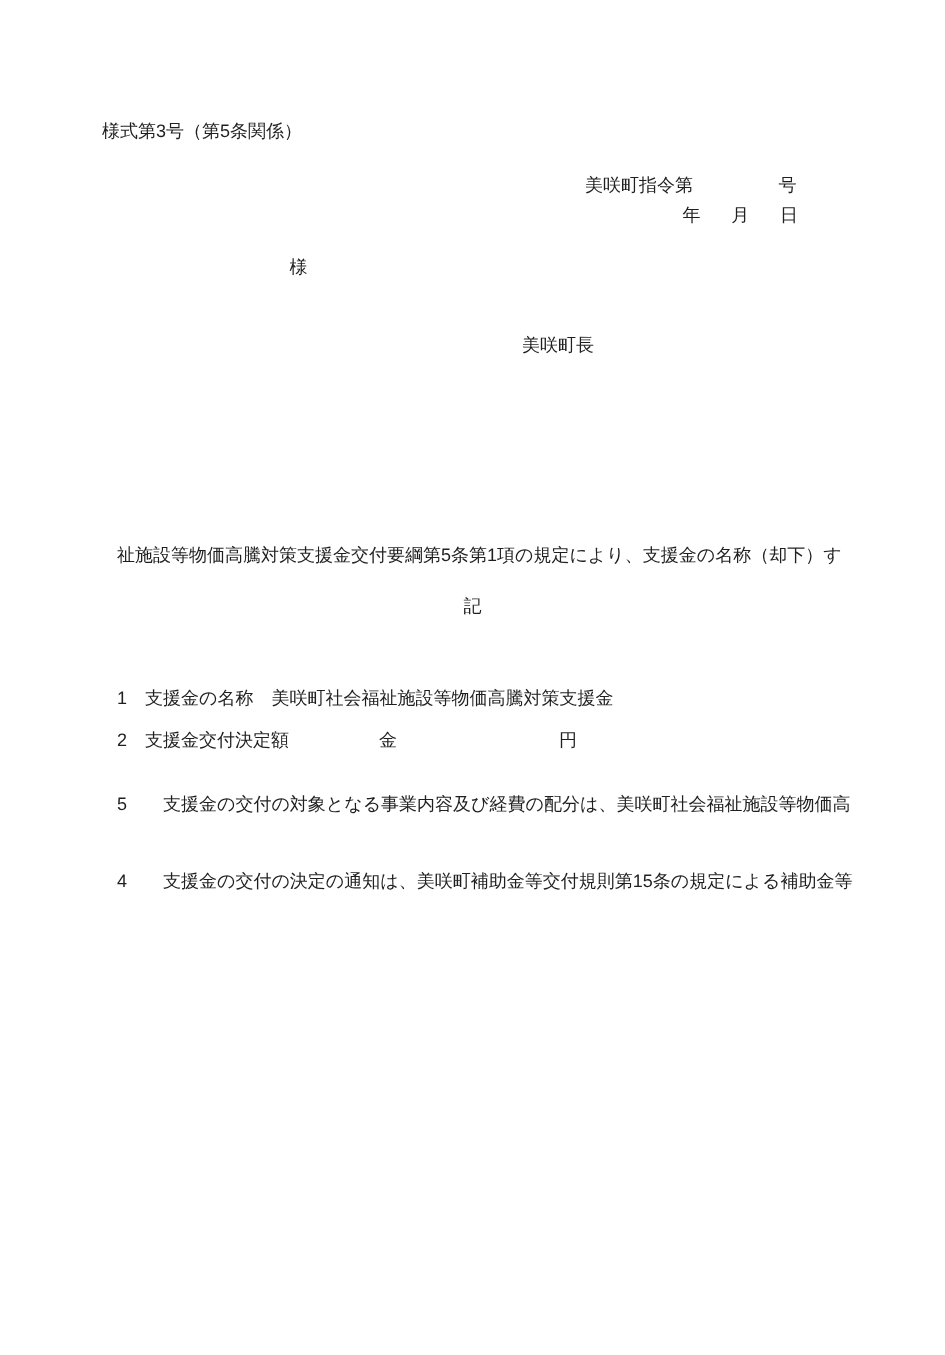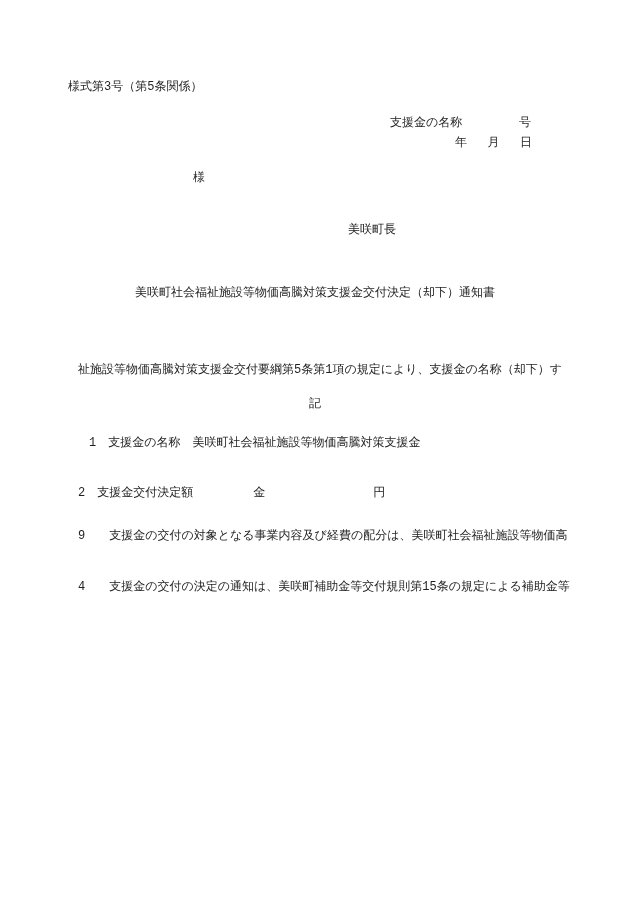--- a/index.html
+++ b/index.html
@@ -5,21 +5,21 @@
   html, body {
     margin: 0;
     padding: 0;
     background: #ffffff;
   }
   .page {
     position: relative;
     width: 630px;
     height: 903px;
     background: #ffffff;
-    font-family: Liberation Mono, monospace;
+    font-family: Liberation Sans, sans-serif;
     font-size: 12px;
     color: #1f1f1f;
     overflow: hidden;
   }
   .abs {
     position: absolute;
     line-height: 16px;
     white-space: pre;
   }
   .form-number { left: 68px; top: 79px; }
@@ -32,65 +32,64 @@
     display: flex; justify-content: space-between;
   }
   .addressee { left: 193px; top: 170px; }
   .sender { left: 348px; top: 222px; }
   .doc-title { left: 0; top: 285px; width: 630px; text-align: center; white-space: pre; }
   .record-marker { left: 0; top: 396px; width: 630px; text-align: center; white-space: pre; }
   .body-para { left: 78px; top: 322px; line-height: 19.5px; }
   .body-para .line { white-space: pre; }
   .item { left: 78px; }
   .item .line { white-space: pre; }
-  .item-1 { top: 403px; margin-left: 11px; }
+  .item-1 { top: 425px; }
   .item-2 { top: 453px; }
   .item-3 { top: 486px; line-height: 20px; }
   .item-4 { top: 537px; line-height: 20px; }
   .cont { margin-left: 19px; }
 </style>
 </head>
 <body>
 
 <div class="page">
 
   <div class="abs form-number">様式第3号（第5条関係）</div>
 
   <div class="abs directive-line">
-    <span>支援金の名称</span>
+    <span>美咲町指令第</span>
     <span>号</span>
   </div>
 
   <div class="abs date-line">
     <span>年</span>
     <span>月</span>
     <span>日</span>
   </div>
 
   <div class="abs addressee">様</div>
 
   <div class="abs sender">美咲町長</div>
 
-  <div class="abs doc-title">美咲町社会福祉施設等物価高騰対策支援金交付決定（却下）通知書</div>
 
   <div class="abs body-para">
     <div class="line">祉施設等物価高騰対策支援金交付要綱第5条第1項の規定により、支援金の名称（却下）す</div>
   </div>
 
   <div class="abs record-marker">記</div>
 
   <div class="abs item item-1">
     <div class="line">1　支援金の名称　美咲町社会福祉施設等物価高騰対策支援金</div>
   </div>
 
   <div class="abs item item-2">
     <div class="line">2　支援金交付決定額　　　　　金　　　　　　　　　円</div>
   </div>
 
   <div class="abs item item-3">
-    <div class="line">9　　支援金の交付の対象となる事業内容及び経費の配分は、美咲町社会福祉施設等物価高</div>
+    <div class="line">5　　支援金の交付の対象となる事業内容及び経費の配分は、美咲町社会福祉施設等物価高</div>
   </div>
 
   <div class="abs item item-4">
     <div class="line">4　　支援金の交付の決定の通知は、美咲町補助金等交付規則第15条の規定による補助金等</div>
   </div>
 
 </div>
 
 </body></html>

